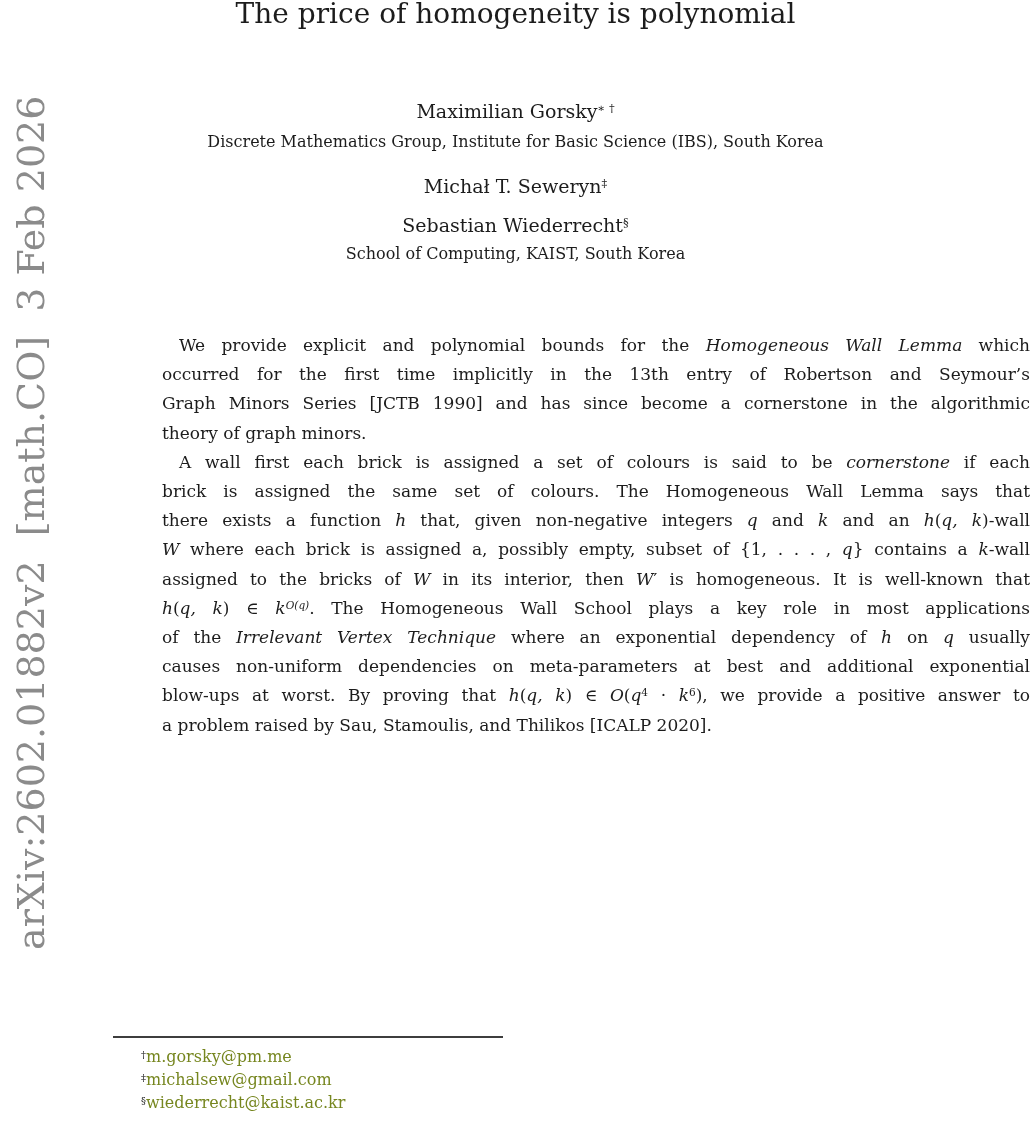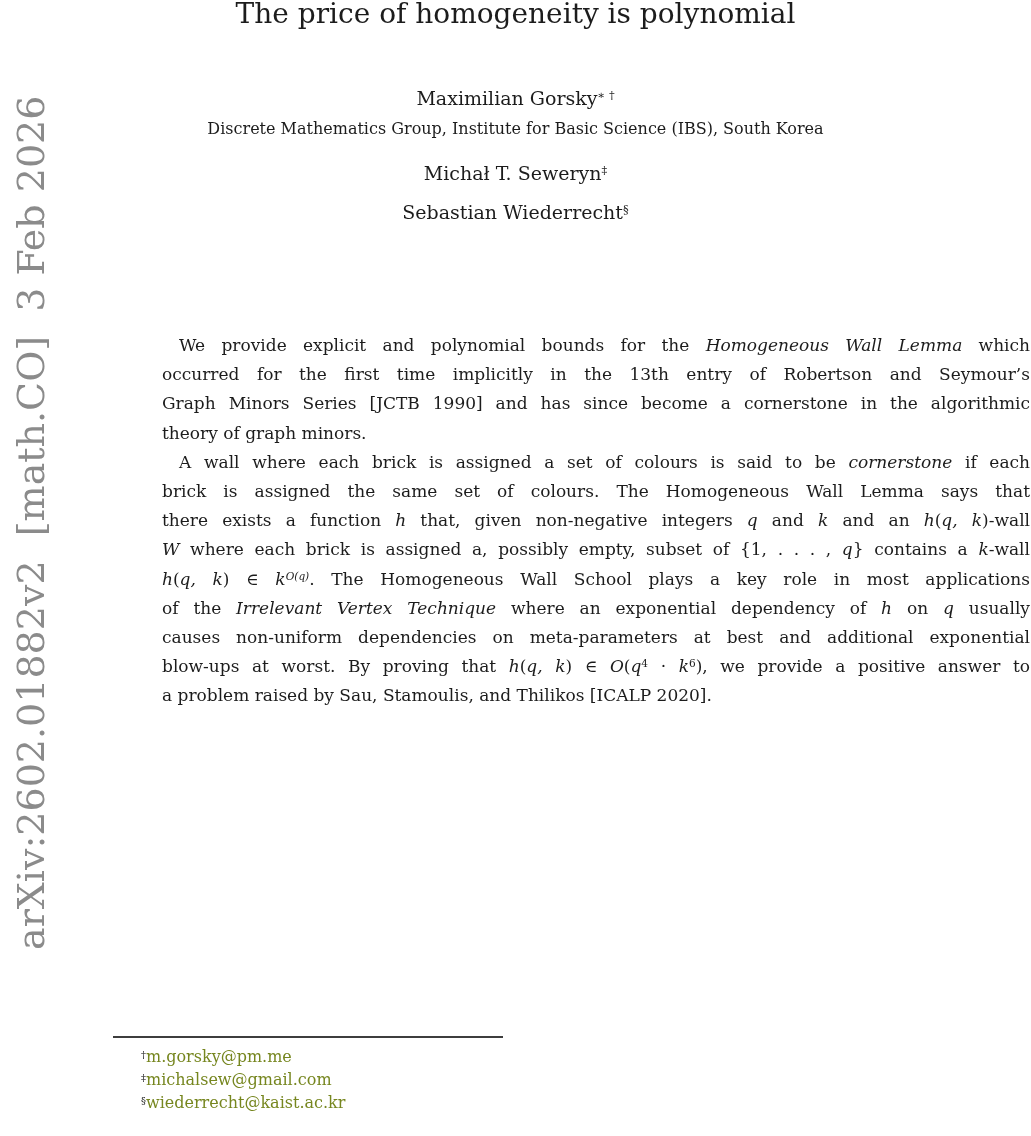--- a/index.html
+++ b/index.html
@@ -23,21 +23,21 @@
   }
   .title{
     position:absolute;top:-6px;left:0;width:100%;
     margin:0;text-align:center;
     font-size:28px;font-weight:normal;line-height:40px;
   }
   .authors{
     position:absolute;top:86px;left:0;width:100%;
     text-align:center;
   }
-  .author-name{font-size:19px;line-height:24px;}
+  .author-name{font-size:19px;line-height:24px;margin-top:13px;}
   .author-affil{font-size:16px;line-height:20px;}
   .authors>*:nth-child(1){margin-bottom:9px;}
   .authors>*:nth-child(2){margin-bottom:22px;}
   .authors>*:nth-child(3){margin-bottom:15px;}
   .authors>*:nth-child(4){margin-bottom:7px;}
   .author-name sup{font-size:60%;line-height:0;vertical-align:0.5em;}
   .abstract{
     position:absolute;top:331px;left:162px;width:868px;
     font-size:17px;line-height:29.2px;
   }
@@ -63,31 +63,33 @@
 
   <div class="watermark">arXiv:2602.01882v2  [math.CO]  3 Feb 2026</div>
 
   <h1 class="title">The price of homogeneity is polynomial</h1>
 
   <div class="authors">
       <div class="author-name"><span>Maximilian Gorsky</span><sup>∗ †</sup></div>
       <div class="author-affil">Discrete Mathematics Group, Institute for Basic Science (IBS), South Korea</div>
       <div class="author-name"><span>Michał T. Seweryn</span><sup>‡</sup></div>
       <div class="author-name"><span>Sebastian Wiederrecht</span><sup>§</sup></div>
+      <div class="author-affil">School of Computing, KAIST, South Korea</div>
     </div>
 
   <div class="abstract">
       <div class="abs-line indent"><span>We provide explicit and polynomial bounds for the </span><span class="seg-i">Homogeneous Wall Lemma</span><span> which</span></div>
       <div class="abs-line"><span>occurred for the first time implicitly in the 13th entry of Robertson and Seymour’s</span></div>
       <div class="abs-line"><span>Graph Minors Series [JCTB 1990] and has since become a cornerstone in the algorithmic</span></div>
       <div class="abs-line last"><span>theory of graph minors.</span></div>
-      <div class="abs-line indent"><span>A wall where each brick is assigned a set of colours is said to be </span><span class="seg-i">cornerstone</span><span> if each</span></div>
+      <div class="abs-line indent"><span>A wall first each brick is assigned a set of colours is said to be </span><span class="seg-i">cornerstone</span><span> if each</span></div>
       <div class="abs-line"><span>brick is assigned the same set of colours. The Homogeneous Wall Lemma says that</span></div>
       <div class="abs-line"><span>there exists a function </span><span class="seg-i">h</span><span> that, given non-negative integers </span><span class="seg-i">q</span><span> and </span><span class="seg-i">k</span><span> and an </span><span class="seg-i">h</span><span>(</span><span class="seg-i">q, k</span><span>)-wall</span></div>
       <div class="abs-line"><span class="seg-i">W</span><span> where each brick is assigned a, possibly empty, subset of {1, . . . , </span><span class="seg-i">q</span><span>} contains a </span><span class="seg-i">k</span><span>-wall</span></div>
+      <div class="abs-line"><span>assigned to the bricks of </span><span class="seg-i">W</span><span> in its interior, then </span><span class="seg-i">W</span><span>′</span><span> is homogeneous. It is well-known that</span></div>
       <div class="abs-line"><span class="seg-i">h</span><span>(</span><span class="seg-i">q, k</span><span>) ∈ </span><span class="seg-i">k</span><span class="seg-isup">O(q)</span><span>. The Homogeneous Wall School plays a key role in most applications</span></div>
       <div class="abs-line"><span>of the </span><span class="seg-i">Irrelevant Vertex Technique</span><span> where an exponential dependency of </span><span class="seg-i">h</span><span> on </span><span class="seg-i">q</span><span> usually</span></div>
       <div class="abs-line"><span>causes non-uniform dependencies on meta-parameters at best and additional exponential</span></div>
       <div class="abs-line"><span>blow-ups at worst. By proving that </span><span class="seg-i">h</span><span>(</span><span class="seg-i">q, k</span><span>) ∈ </span><span class="seg-i">O</span><span>(</span><span class="seg-i">q</span><span class="seg-sup">4</span><span> · </span><span class="seg-i">k</span><span class="seg-sup">6</span><span>), we provide a positive answer to</span></div>
       <div class="abs-line last"><span>a problem raised by Sau, Stamoulis, and Thilikos [ICALP 2020].</span></div>
     </div>
 
   <div class="footnotes">
     <div class="footrule"></div>
     <div id="footnote-items">

